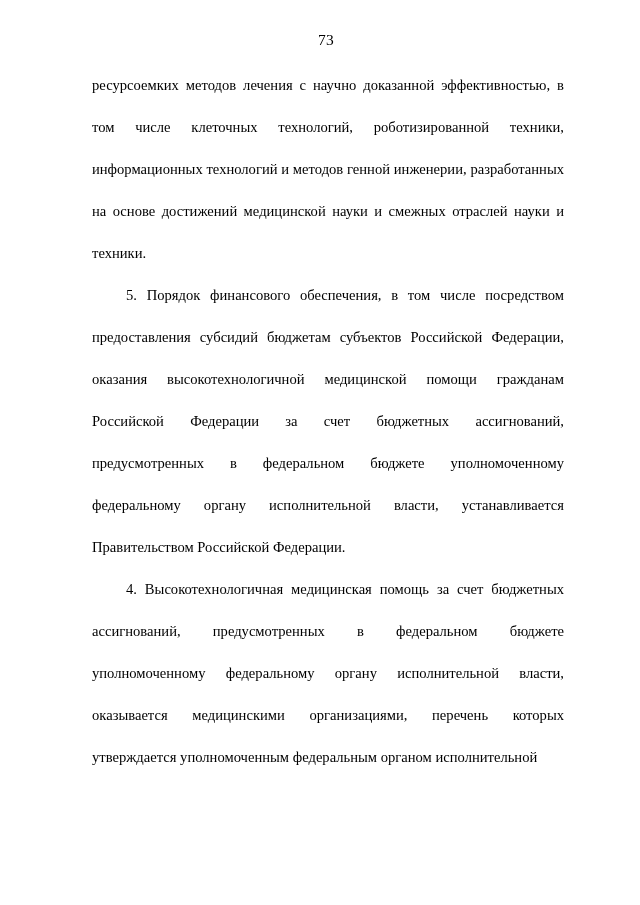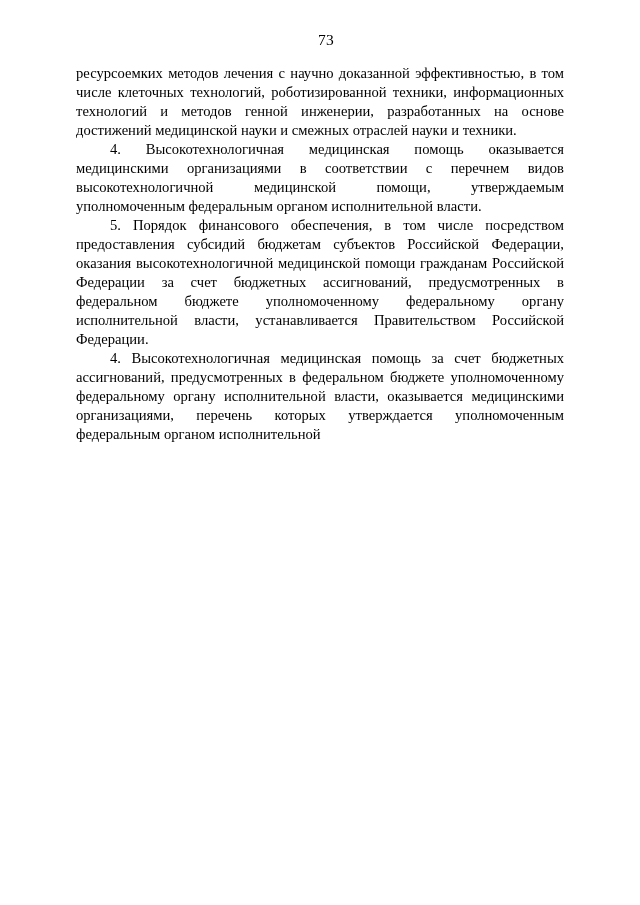--- a/index.html
+++ b/index.html
@@ -32,23 +32,23 @@
     letter-spacing: 0.2px;
     padding-left: 6px;
   }
   .body-text {
     position: absolute;
     top: 64px;
     left: 76px;
     width: 488px;
   }
   .para {
-    margin: 0 0 0 0;
+    margin: 0 0 0 16px;
     font-size: 14.6px;
-    line-height: 19px;
+    line-height: 42px;
     text-align: justify;
     text-justify: inter-word;
     text-indent: 0;
     -webkit-hyphens: none;
     hyphens: none;
   }
   .para.indent {
     text-indent: 34px;
   }
   .para + .para {
@@ -57,18 +57,17 @@
 </style>
 </head>
 <body>
 
 <div class="page">
 
   <div class="page-number">73</div>
 
   <div class="body-text">
     <p class="para">ресурсоемких методов лечения с научно доказанной эффективностью, в том числе клеточных технологий, роботизированной техники, информационных технологий и методов генной инженерии, разработанных на основе достижений медицинской науки и смежных отраслей науки и техники.</p>
-    <p class="para indent">4. Высокотехнологичная медицинская помощь оказывается медицинскими организациями в соответствии с перечнем видов высокотехнологичной медицинской помощи, утверждаемым уполномоченным федеральным органом исполнительной власти.</p>
     <p class="para indent">5. Порядок финансового обеспечения, в том числе посредством предоставления субсидий бюджетам субъектов Российской Федерации, оказания высокотехнологичной медицинской помощи гражданам Российской Федерации за счет бюджетных ассигнований, предусмотренных в федеральном бюджете уполномоченному федеральному органу исполнительной власти, устанавливается Правительством Российской Федерации.</p>
     <p class="para indent">4. Высокотехнологичная медицинская помощь за счет бюджетных ассигнований, предусмотренных в федеральном бюджете уполномоченному федеральному органу исполнительной власти, оказывается медицинскими организациями, перечень которых утверждается уполномоченным федеральным органом исполнительной</p>
   </div>
 
 </div>
 
 </body></html>

